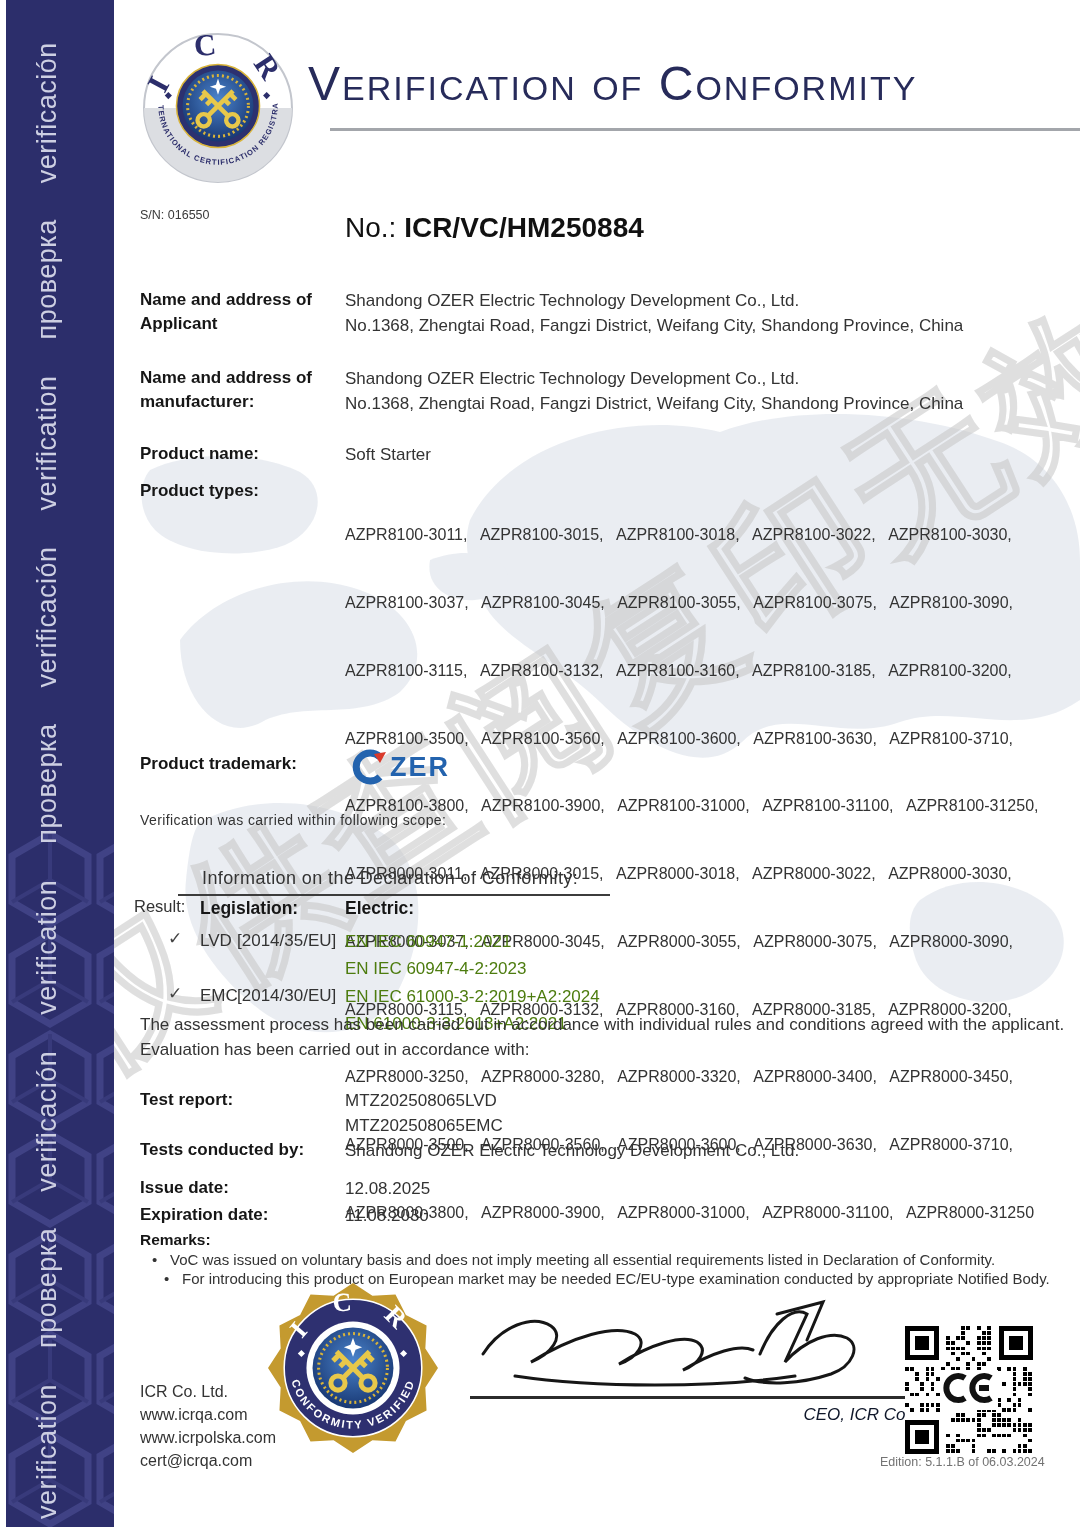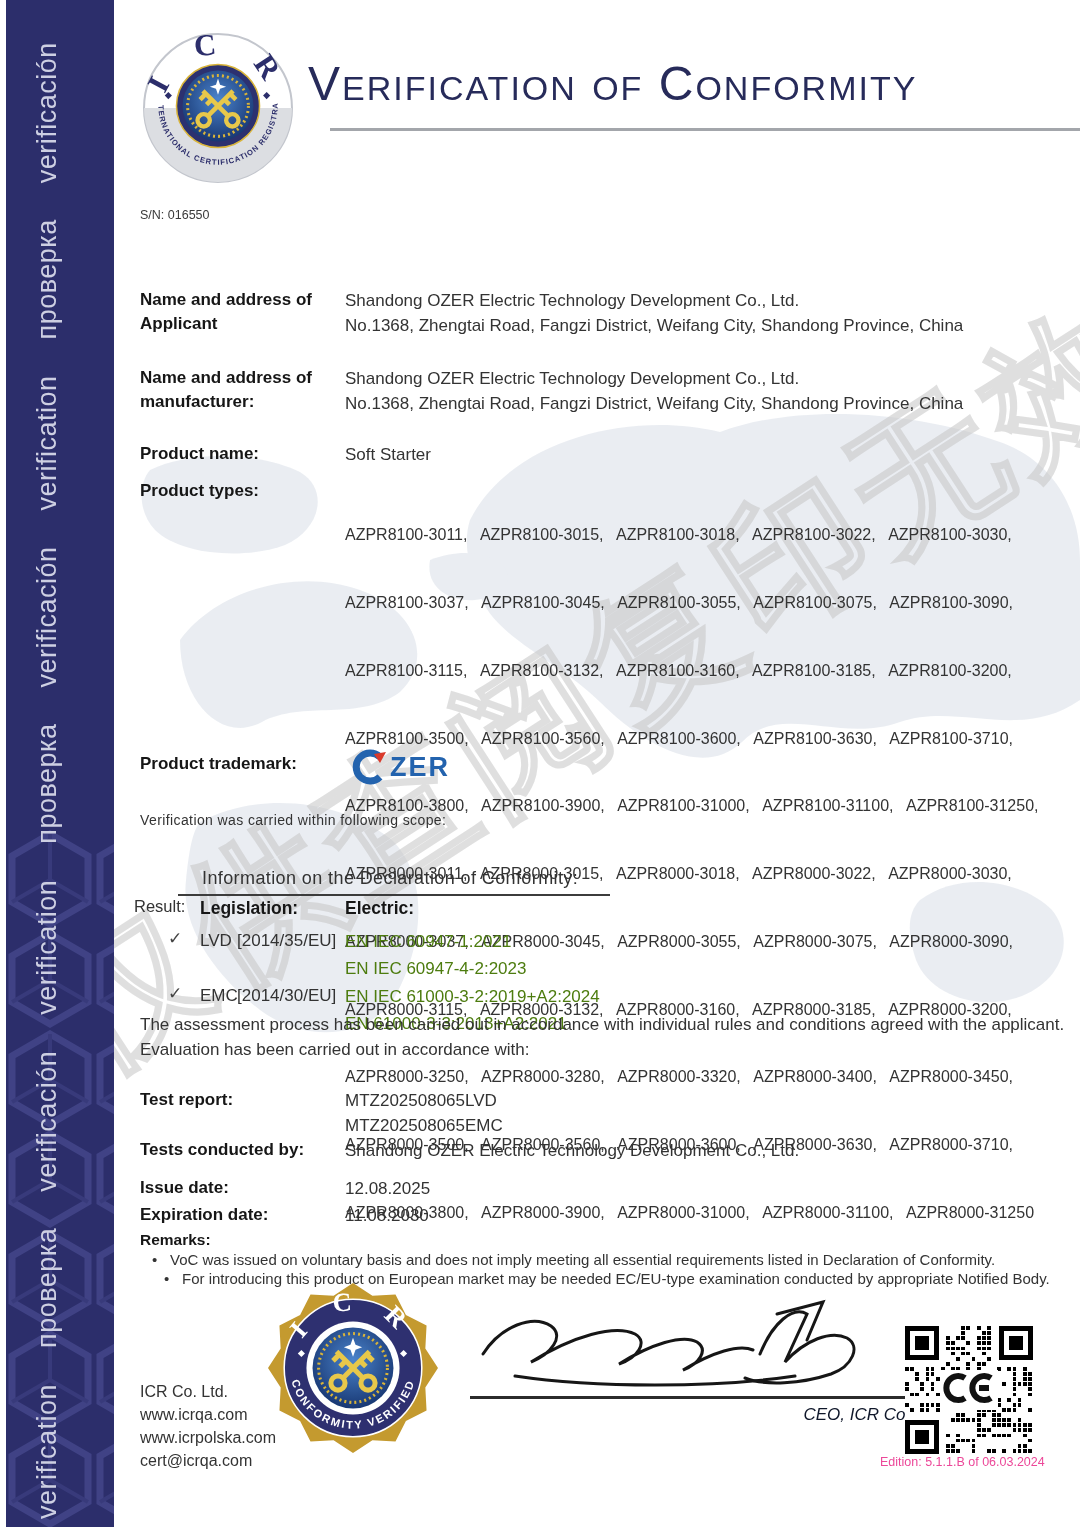--- a/index.html
+++ b/index.html
@@ -34,21 +34,21 @@
   .small-lbl{font-size:16.5px;color:#333;}
   .chk{font-size:17px;color:#444;}
   .std{font-size:17px;color:#4d7c0f;line-height:27px;}
   .para{font-size:17px;line-height:25px;color:#333;}
   .remarks-lbl{font-weight:bold;font-size:15.5px;color:#161616;}
   .bullet{font-size:15px;color:#333;line-height:18px;}
   .bullet .dot{display:inline-block;width:18px;}
   .org{font-size:16px;color:#333;line-height:23px;}
   .ceo{font-size:17px;color:#0f172a;text-align:right;font-style:italic;}
   .sig-line{height:2.5px;background:#2b2b2b;}
-  .edition{font-size:12.5px;color:#ec4899;}
+  .edition{font-size:12.5px;color:#737373;}
   
   .ozer{display:flex;align-items:center;}
   .ozer-text{font-size:27px;font-weight:bold;color:#2363ae;letter-spacing:2px;margin-left:2px;}
   
   .qr{position:absolute;background:#fff;}
   .qr .mod{position:absolute;background:#000;}
   .finder{position:absolute;width:24px;height:24px;border:5px solid #000;}
   .finder::after{content:"";position:absolute;left:5px;top:5px;width:14px;height:14px;background:#000;}
   .ce-box{position:absolute;left:50%;top:50%;transform:translate(-50%,-50%);background:#fff;padding:1px 3px;}
 </style>
@@ -125,20 +125,24 @@
       </g>
       <g fill="#ffffff">
         <path d="M75 46 L77 52 L83 54 L77 56 L75 62 L73 56 L67 54 L73 52 Z"></path>
       </g>
     </svg>
 
     <div class="abs title" style="left:308px;top:56px;">Verification of Conformity</div>
     <div class="abs rule" style="left:330px;top:128px;width:750px;"></div>
 
     <div class="abs sn" style="left:140px;top:208px;">S/N: 016550</div>
+    <div class="abs no-line" style="left:345px;top:212px;">
+      <span>No.:</span>
+      <b>ICR/VC/HM250884</b>
+    </div>
 
     <div class="abs lbl" style="left:140px;top:288px;width:195px;">Name and address of Applicant</div>
     <div class="abs val" style="left:345px;top:288px;width:660px;">
       <div>Shandong OZER Electric Technology Development Co., Ltd.</div>
       <div>No.1368, Zhengtai Road, Fangzi District, Weifang City, Shandong Province, China</div>
     </div>
 
     <div class="abs lbl" style="left:140px;top:366px;width:195px;">Name and address of manufacturer:</div>
     <div class="abs val" style="left:345px;top:366px;width:660px;">
       <div>Shandong OZER Electric Technology Development Co., Ltd.</div>

